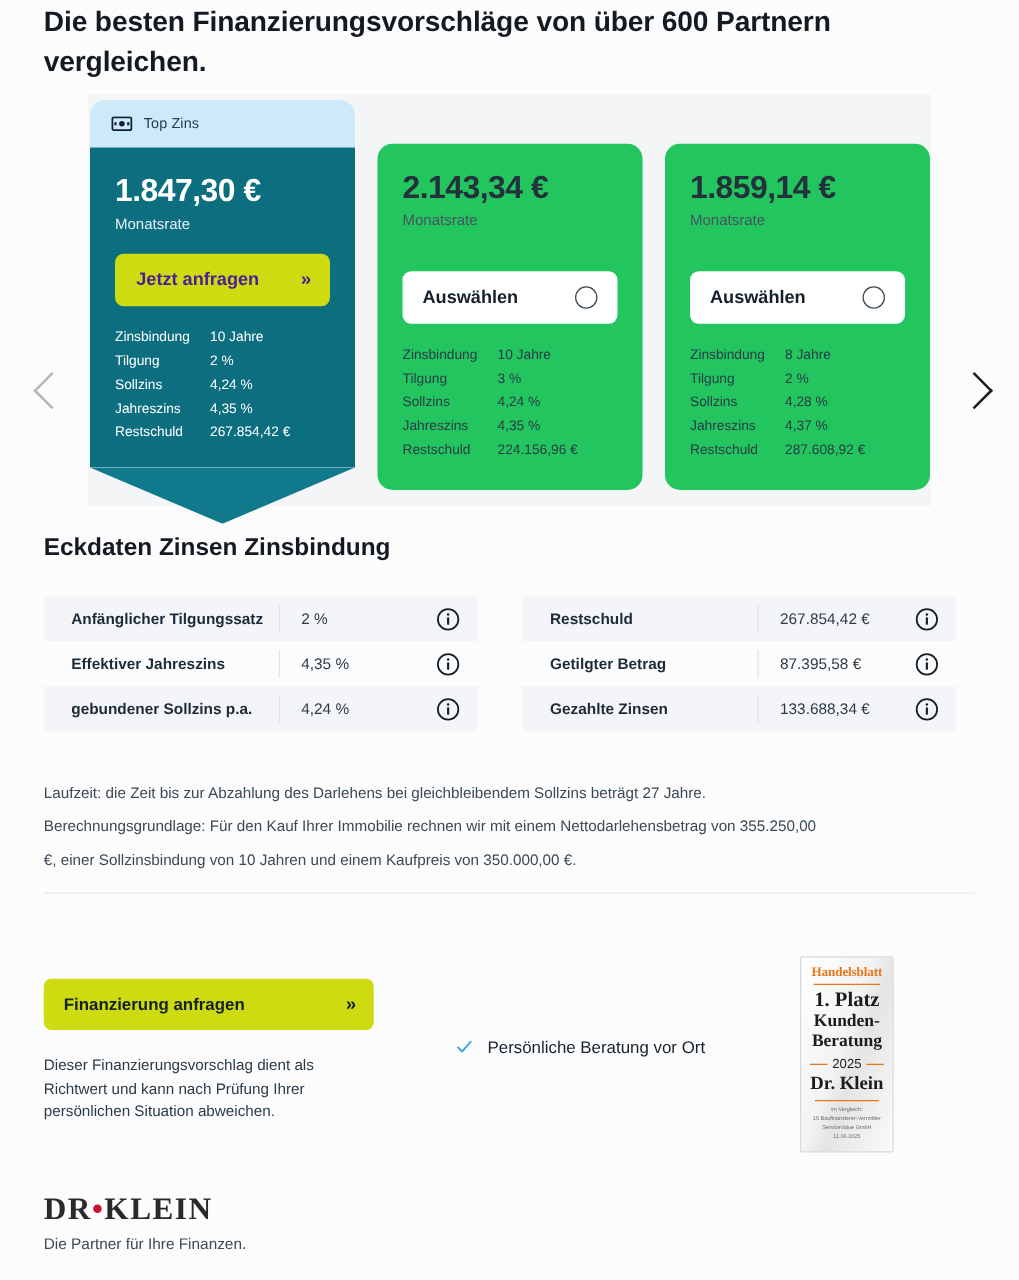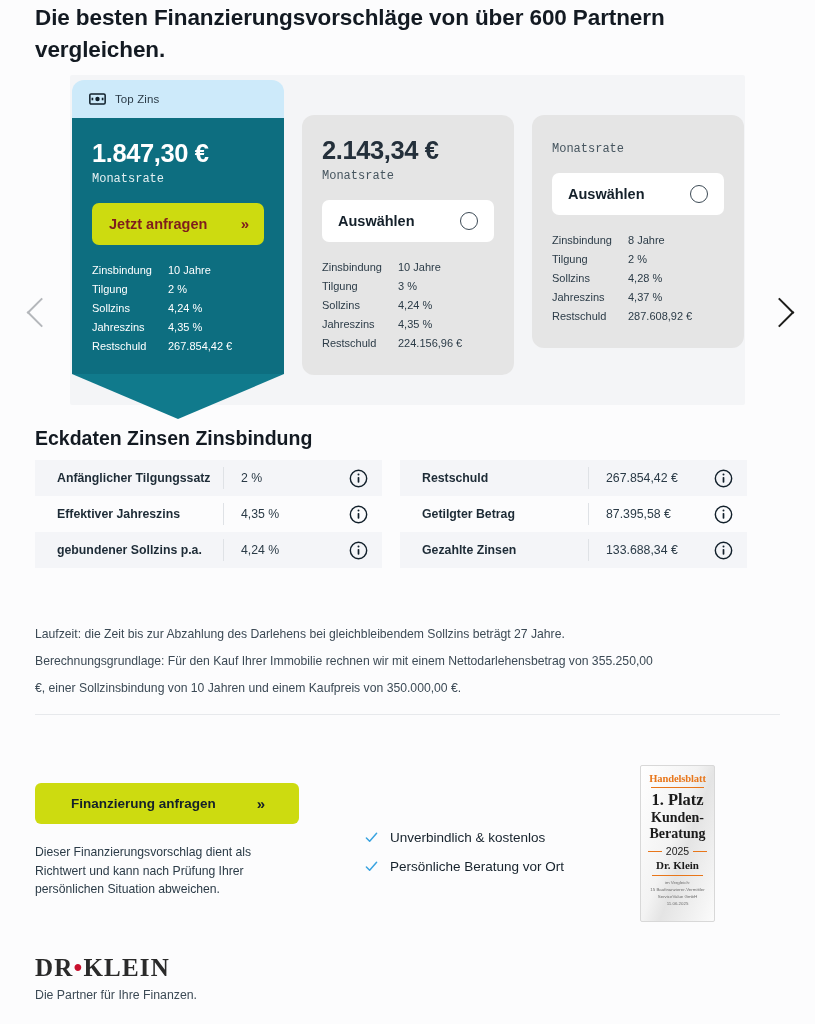--- a/index.html
+++ b/index.html
@@ -106,60 +106,59 @@
   }
   .card-tail {
     position: absolute;
     left: 0; top: 100%;
     width: 212px; height: 45px;
     overflow: hidden;
   }
   .card-tail svg { display: block; }
 
   .card-body-plain {
-    background: #e5e5e5;
+    background: #22c55e;
     border-radius: 12px;
     padding: 22px 20px 22px 20px;
     color: #24303b;
   }
 
   .rate {
     font-size: 25.5px;
     font-weight: 700;
     letter-spacing: -0.4px;
     line-height: 1.05;
   }
   .card-body-featured .rate { color: #ffffff; }
   .rate-label {
     font-size: 12px;
     margin-top: 5px;
     color: #e3eff1;
-    font-family: Liberation Mono, monospace;
   }
   .card-body-plain .rate-label { color: #46555f; }
 
   .cta-yellow {
     margin-top: 17px;
     background: #cddb10;
-    color: #7f1d1d;
+    color: #4c1d95;
     border: none;
     border-radius: 7px;
     height: 42px;
     width: 100%;
     display: flex;
     align-items: center;
     justify-content: space-between;
     padding: 0 17px;
     font-size: 14.5px;
     font-weight: 700;
     cursor: pointer;
     font-family: inherit;
   }
   .cta-white {
-    margin-top: 17px;
+    margin-top: 34px;
     background: #ffffff;
     color: #14202a;
     border: none;
     border-radius: 7px;
     height: 42px;
     width: 100%;
     display: flex;
     align-items: center;
     justify-content: space-between;
     padding: 0 16px;
@@ -189,24 +188,24 @@
   
   .section-title {
     position: absolute;
     left: 35px; top: 427px;
     font-size: 19.5px;
     font-weight: 700;
     color: #131a22;
   }
   .facts {
     position: absolute;
-    left: 35px; top: 460px;
+    left: 35px; top: 477px;
     width: 745px;
     display: flex;
-    gap: 18px;
+    gap: 36px;
   }
   .facts-col { width: 347px; }
   .fact-row {
     display: flex;
     align-items: center;
     height: 36px;
   }
   .fact-row.alt { background: #f4f5f8; }
   .fact-label {
     flex: 1;
@@ -251,21 +250,21 @@
   .btn-finance {
     position: absolute;
     left: 35px; top: 783px;
     width: 264px; height: 41px;
     background: #cddb10;
     border: none;
     border-radius: 6px;
     display: flex;
     align-items: center;
     justify-content: space-between;
-    padding: 0 36px;
+    padding: 0 16px;
     font-size: 13.5px;
     font-weight: 700;
     color: #14202a;
     cursor: pointer;
     font-family: inherit;
   }
   .note {
     position: absolute;
     left: 35px; top: 843px;
     width: 260px;
@@ -334,21 +333,21 @@
     display: flex; align-items: center; gap: 4px;
     margin: 4px 2px 0 2px;
   }
   .aw-year-line { flex: 1; height: 1px; background: #e8761a; }
   .aw-year {
     font-family: Liberation Sans, sans-serif;
     font-size: 10.5px; color: #1b1b1b;
   }
   .aw-brand {
     font-family: "Liberation Serif", serif;
-    font-size: 11px; font-weight: 700; color: #1b1b1b;
+    font-size: 15px; font-weight: 700; color: #1b1b1b;
     margin-top: 2px;
   }
   .aw-rule2 { height: 1px; background: #e8761a; margin: 4px 6px 3px 6px; }
   .aw-fine {
     font-size: 4.4px;
     line-height: 7px;
     color: #6b6b6b;
   }
 
   
@@ -463,20 +462,21 @@
           <div class="spec-row">
               <span class="spec-key">Restschuld</span>
               <span class="spec-val">224.156,96 €</span>
             </div>
         </div>
       </div>
     </div>
 
     <div class="card c3">
       <div class="card-body-plain">
+        <div class="rate">1.859,14 €</div>
         <div class="rate-label">Monatsrate</div>
         <button class="cta-white">
           <span>Auswählen</span>
           <span class="radio-circle"></span>
         </button>
         <div class="spec">
           <div class="spec-row">
               <span class="spec-key">Zinsbindung</span>
               <span class="spec-val">8 Jahre</span>
             </div>
@@ -580,26 +580,20 @@
     <span class="dblarrow">»</span>
   </button>
 
   <p class="note">Dieser Finanzierungsvorschlag dient als Richtwert und kann nach Prüfung Ihrer persönlichen Situation abweichen.</p>
 
   <div class="benefits">
     <div class="benefit">
       <svg class="check" viewBox="0 0 14 14">
         <polyline points="1.5,7.5 5,11 12.5,2.5" fill="none" stroke="#39a3e0" stroke-width="1.6" stroke-linecap="round" stroke-linejoin="round"></polyline>
       </svg>
-      <span class="benefit-label">Unverbindlich &amp; kostenlos</span>
-    </div>
-    <div class="benefit">
-      <svg class="check" viewBox="0 0 14 14">
-        <polyline points="1.5,7.5 5,11 12.5,2.5" fill="none" stroke="#39a3e0" stroke-width="1.6" stroke-linecap="round" stroke-linejoin="round"></polyline>
-      </svg>
       <span class="benefit-label">Persönliche Beratung vor Ort</span>
     </div>
   </div>
 
   <div class="award">
     <div class="aw-hb">Handelsblatt</div>
     <div class="aw-rule"></div>
     <div class="aw-place">1. Platz</div>
     <div class="aw-cat">Kunden-</div>
     <div class="aw-cat">Beratung</div>

